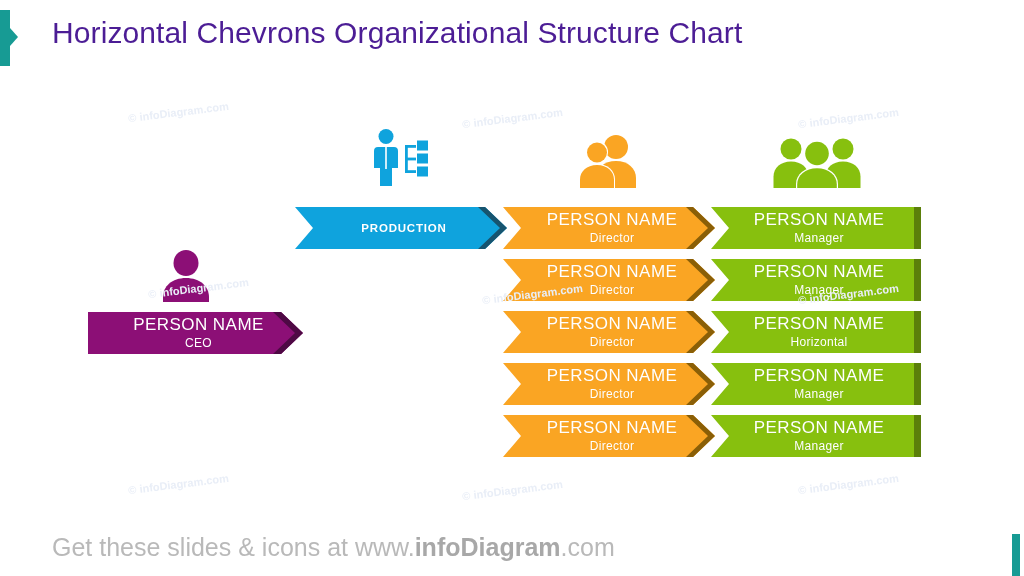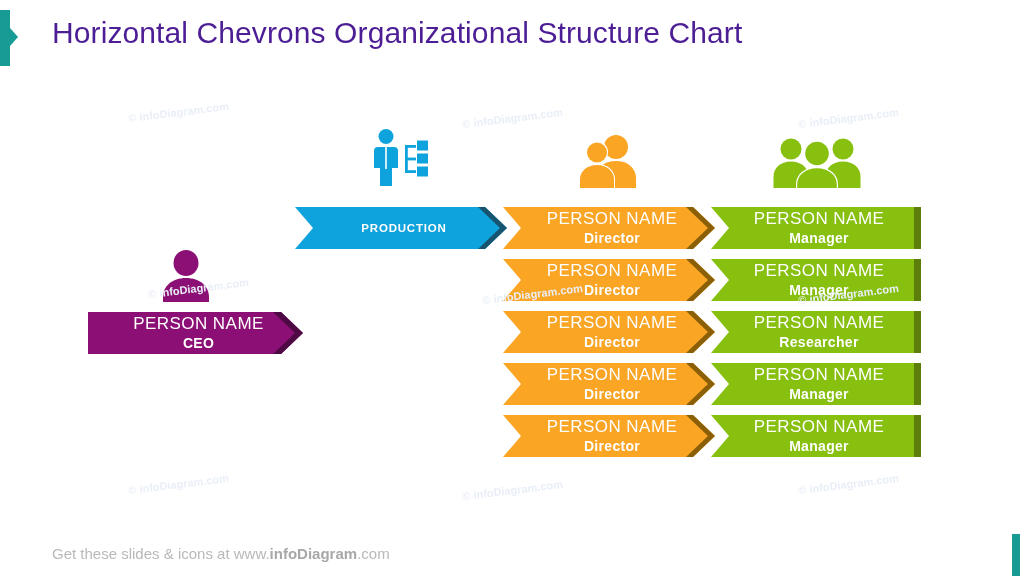--- a/index.html
+++ b/index.html
@@ -109,22 +109,22 @@
     line-height: 1.22;
   }
   .chev .label-main {
     font-size: 17px;
     font-weight: 400;
     letter-spacing: 0.45px;
     display: block;
     text-align: center;
   }
   .chev .label-sub {
-    font-size: 14px;
-    font-weight: 700;
+    font-size: 12px;
+    font-weight: 400;
     letter-spacing: 0.3px;
     display: block;
   }
   .chev .label-single {
     font-size: 11.5px;
     font-weight: 700;
     letter-spacing: 0.8px;
     display: block;
   }
   .chev .txtwrap {
@@ -158,21 +158,21 @@
     white-space: nowrap;
     pointer-events: none;
     z-index: 6;
   }
 
   
   .footer {
     position: absolute;
     left: 52px;
     bottom: 14px;
-    font-size: 15px;
+    font-size: 25px;
     color: #b9b9b9;
     font-weight: 400;
     white-space: nowrap;
   }
   .footer b { color: #a8a8a8; font-weight: 700; }
 </style>
 </head>
 <body>
 
 <div class="accent-left"></div>
@@ -319,21 +319,21 @@
       <span class="label-sub">Director</span>
     </span>
   </div>
   <div class="chev col-grn" style="top:311px">
     <svg class="shape" viewBox="0 0 210 42" preserveAspectRatio="none" aria-hidden="true">
       <path d="M0,0 H210 V42 H0 L18,21 Z" fill="#87c00e"></path>
       <rect x="203" y="0" width="7" height="42" fill="#5b7f0a"></rect>
     </svg>
     <span class="txtwrap">
       <span class="label-main">PERSON NAME</span>
-      <span class="label-sub">Researcher</span>
+      <span class="label-sub">Horizontal</span>
     </span>
   </div>
 
   <div class="chev col-org" style="top:363px">
     <svg class="shape" viewBox="0 0 212 42" preserveAspectRatio="none" aria-hidden="true">
       <path d="M0,0 H190 L212,21 L190,42 H0 L18,21 Z" fill="#faa523"></path>
       <path d="M190,0 L212,21 L190,42 L183,42 L205,21 L183,0 Z" fill="#8a5f07"></path>
     </svg>
     <span class="txtwrap">
       <span class="label-main">PERSON NAME</span>

